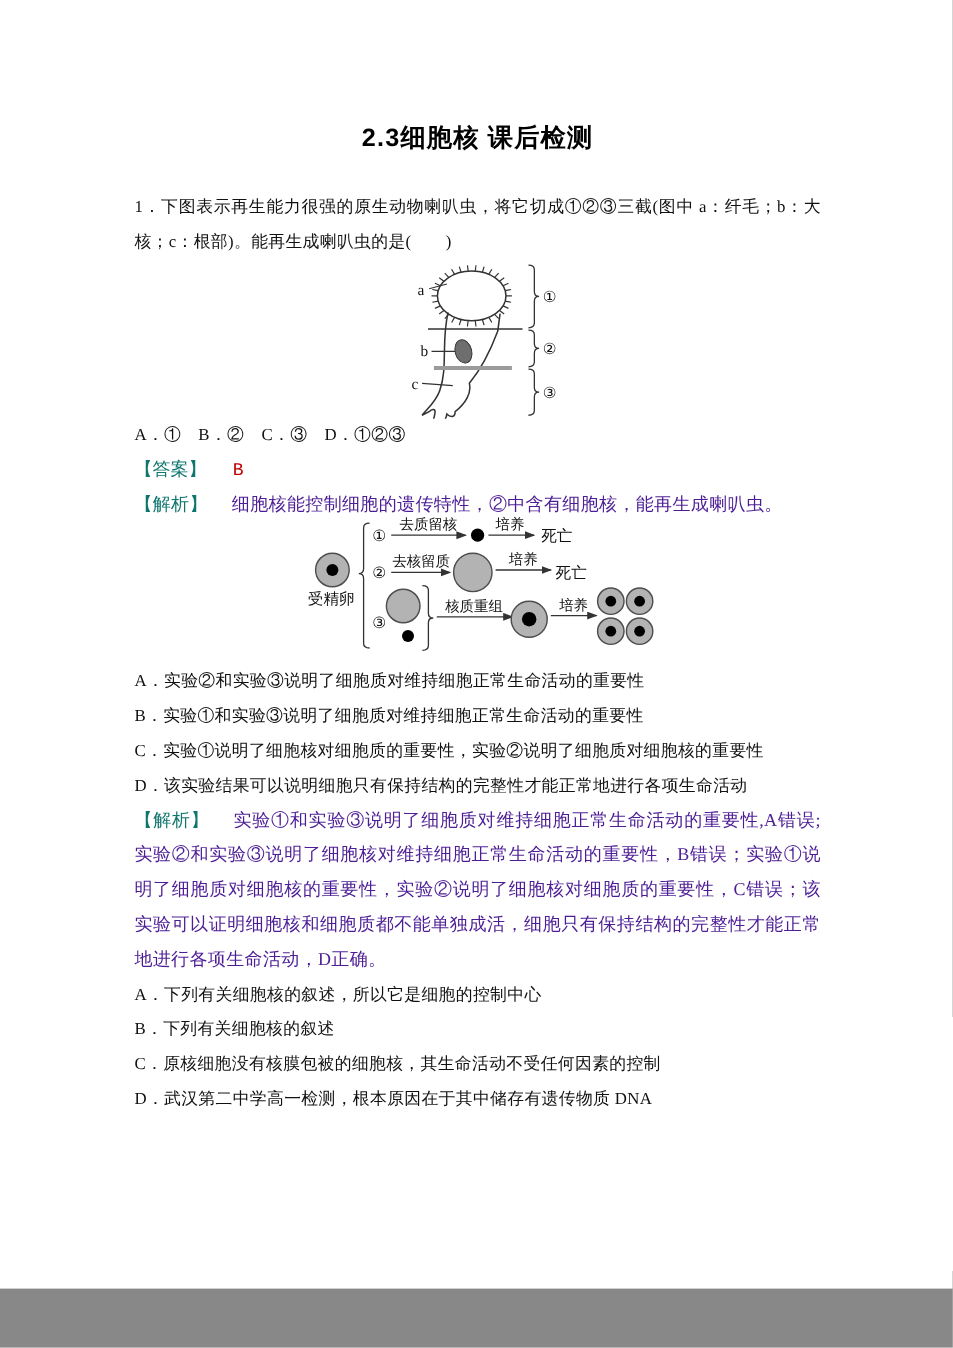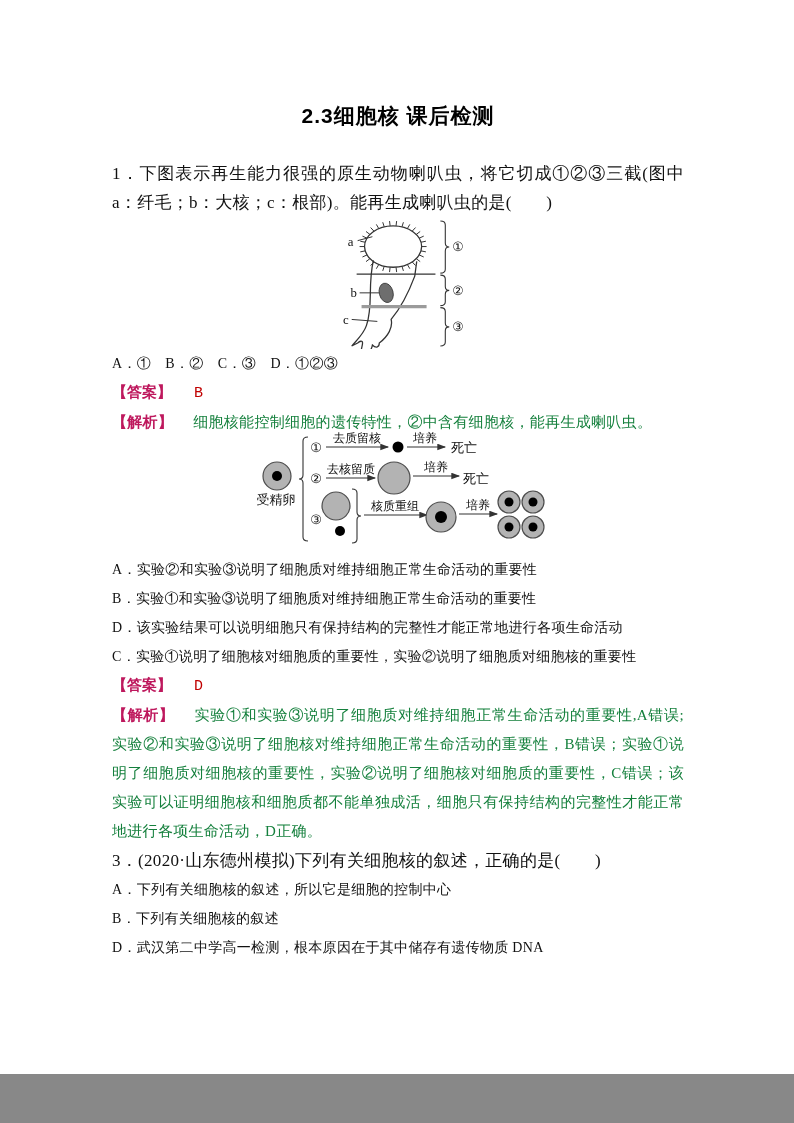--- a/index.html
+++ b/index.html
@@ -22,35 +22,35 @@
     font-family:"Liberation Sans","DejaVu Sans",sans-serif;
     font-weight:bold;
     font-size:21px;
     line-height:30px;
     color:#000;
     letter-spacing:1px;
   }
   .gap-after-title{height:28px;}
   p.t{
     margin:0;
-    font-size:17px;
+    font-size:14px;
     line-height:29px;
     text-align:justify;
     letter-spacing:0.3px;
   }
   p.opt{margin:0;font-size:14px;line-height:29px;letter-spacing:0.3px;font-family:Liberation Serif, serif;}
   .fig{position:relative;}
   .fig1{margin:0 0 0 217px;width:140px;height:132px;}
   .fig2{margin:-8px 0 0 136px;width:300px;height:126px;}
   .ansline{margin:0;font-size:15px;line-height:29px;}
-  .ans-label{color:#be185d;font-weight:bold;}
+  .ans-label{color:#0f766e;font-weight:normal;}
   .ans-letter{color:#c00000;font-family:"Liberation Mono","DejaVu Sans Mono",monospace;margin-left:22px;font-size:15px;}
   .analysis{margin:0;font-size:15px;line-height:29px;text-align:justify;letter-spacing:0.3px;}
   .analysis .ans-label{padding-right:20px;}
-  .analysis .red-text{color:#15803d;}
+  .analysis .red-text{color:#4c1d95;}
   .q2stem{margin-top:7px;}
   svg text{font-family:"Liberation Serif","DejaVu Serif",serif;fill:#111;}
   svg .small{font-size:12px;}
   svg .med{font-size:13px;}
 </style>
 </head>
 <body>
 
 <div class="page">
 
@@ -192,26 +192,25 @@
               <circle cx="261" cy="98" r="4.5" fill="#000"></circle>
             <circle cx="285" cy="98" r="11" fill="#b3b3b3" stroke="#4d4d4d" stroke-width="1.2"></circle>
               <circle cx="285" cy="98" r="4.5" fill="#000"></circle>
           </g>
         </g>
       </svg>
     </div>
 
     <p class="opt">A．实验②和实验③说明了细胞质对维持细胞正常生命活动的重要性</p>
     <p class="opt">B．实验①和实验③说明了细胞质对维持细胞正常生命活动的重要性</p>
+    <p class="opt">C．实验①说明了细胞核对细胞质的重要性，实验②说明了细胞质对细胞核的重要性</p>
     <p class="opt">D．该实验结果可以说明细胞只有保持结构的完整性才能正常地进行各项生命活动</p>
-    <p class="opt">C．实验①说明了细胞核对细胞质的重要性，实验②说明了细胞质对细胞核的重要性</p>
-    <p class="ansline"><span class="ans-label">【答案】</span><span class="ans-letter">D</span></p>
     <p class="analysis"><span class="ans-label">【解析】</span><span class="red-text">实验①和实验③说明了细胞质对维持细胞正常生命活动的重要性,A错误;实验②和实验③说明了细胞核对维持细胞正常生命活动的重要性，B错误；实验①说明了细胞质对细胞核的重要性，实验②说明了细胞核对细胞质的重要性，C错误；该实验可以证明细胞核和细胞质都不能单独成活，细胞只有保持结构的完整性才能正常地进行各项生命活动，D正确。</span></p>
   </div>
 
   <div>
-    <p class="t q2stem">3．(2020·山东德州模拟)下列有关细胞核的叙述，正确的是(　　)</p>
     <p class="opt">A．下列有关细胞核的叙述，所以它是细胞的控制中心</p>
     <p class="opt">B．下列有关细胞核的叙述</p>
+    <p class="opt">C．原核细胞没有核膜包被的细胞核，其生命活动不受任何因素的控制</p>
     <p class="opt">D．武汉第二中学高一检测，根本原因在于其中储存有遗传物质 DNA</p>
   </div>
 
 </div>
 
 </body></html>

